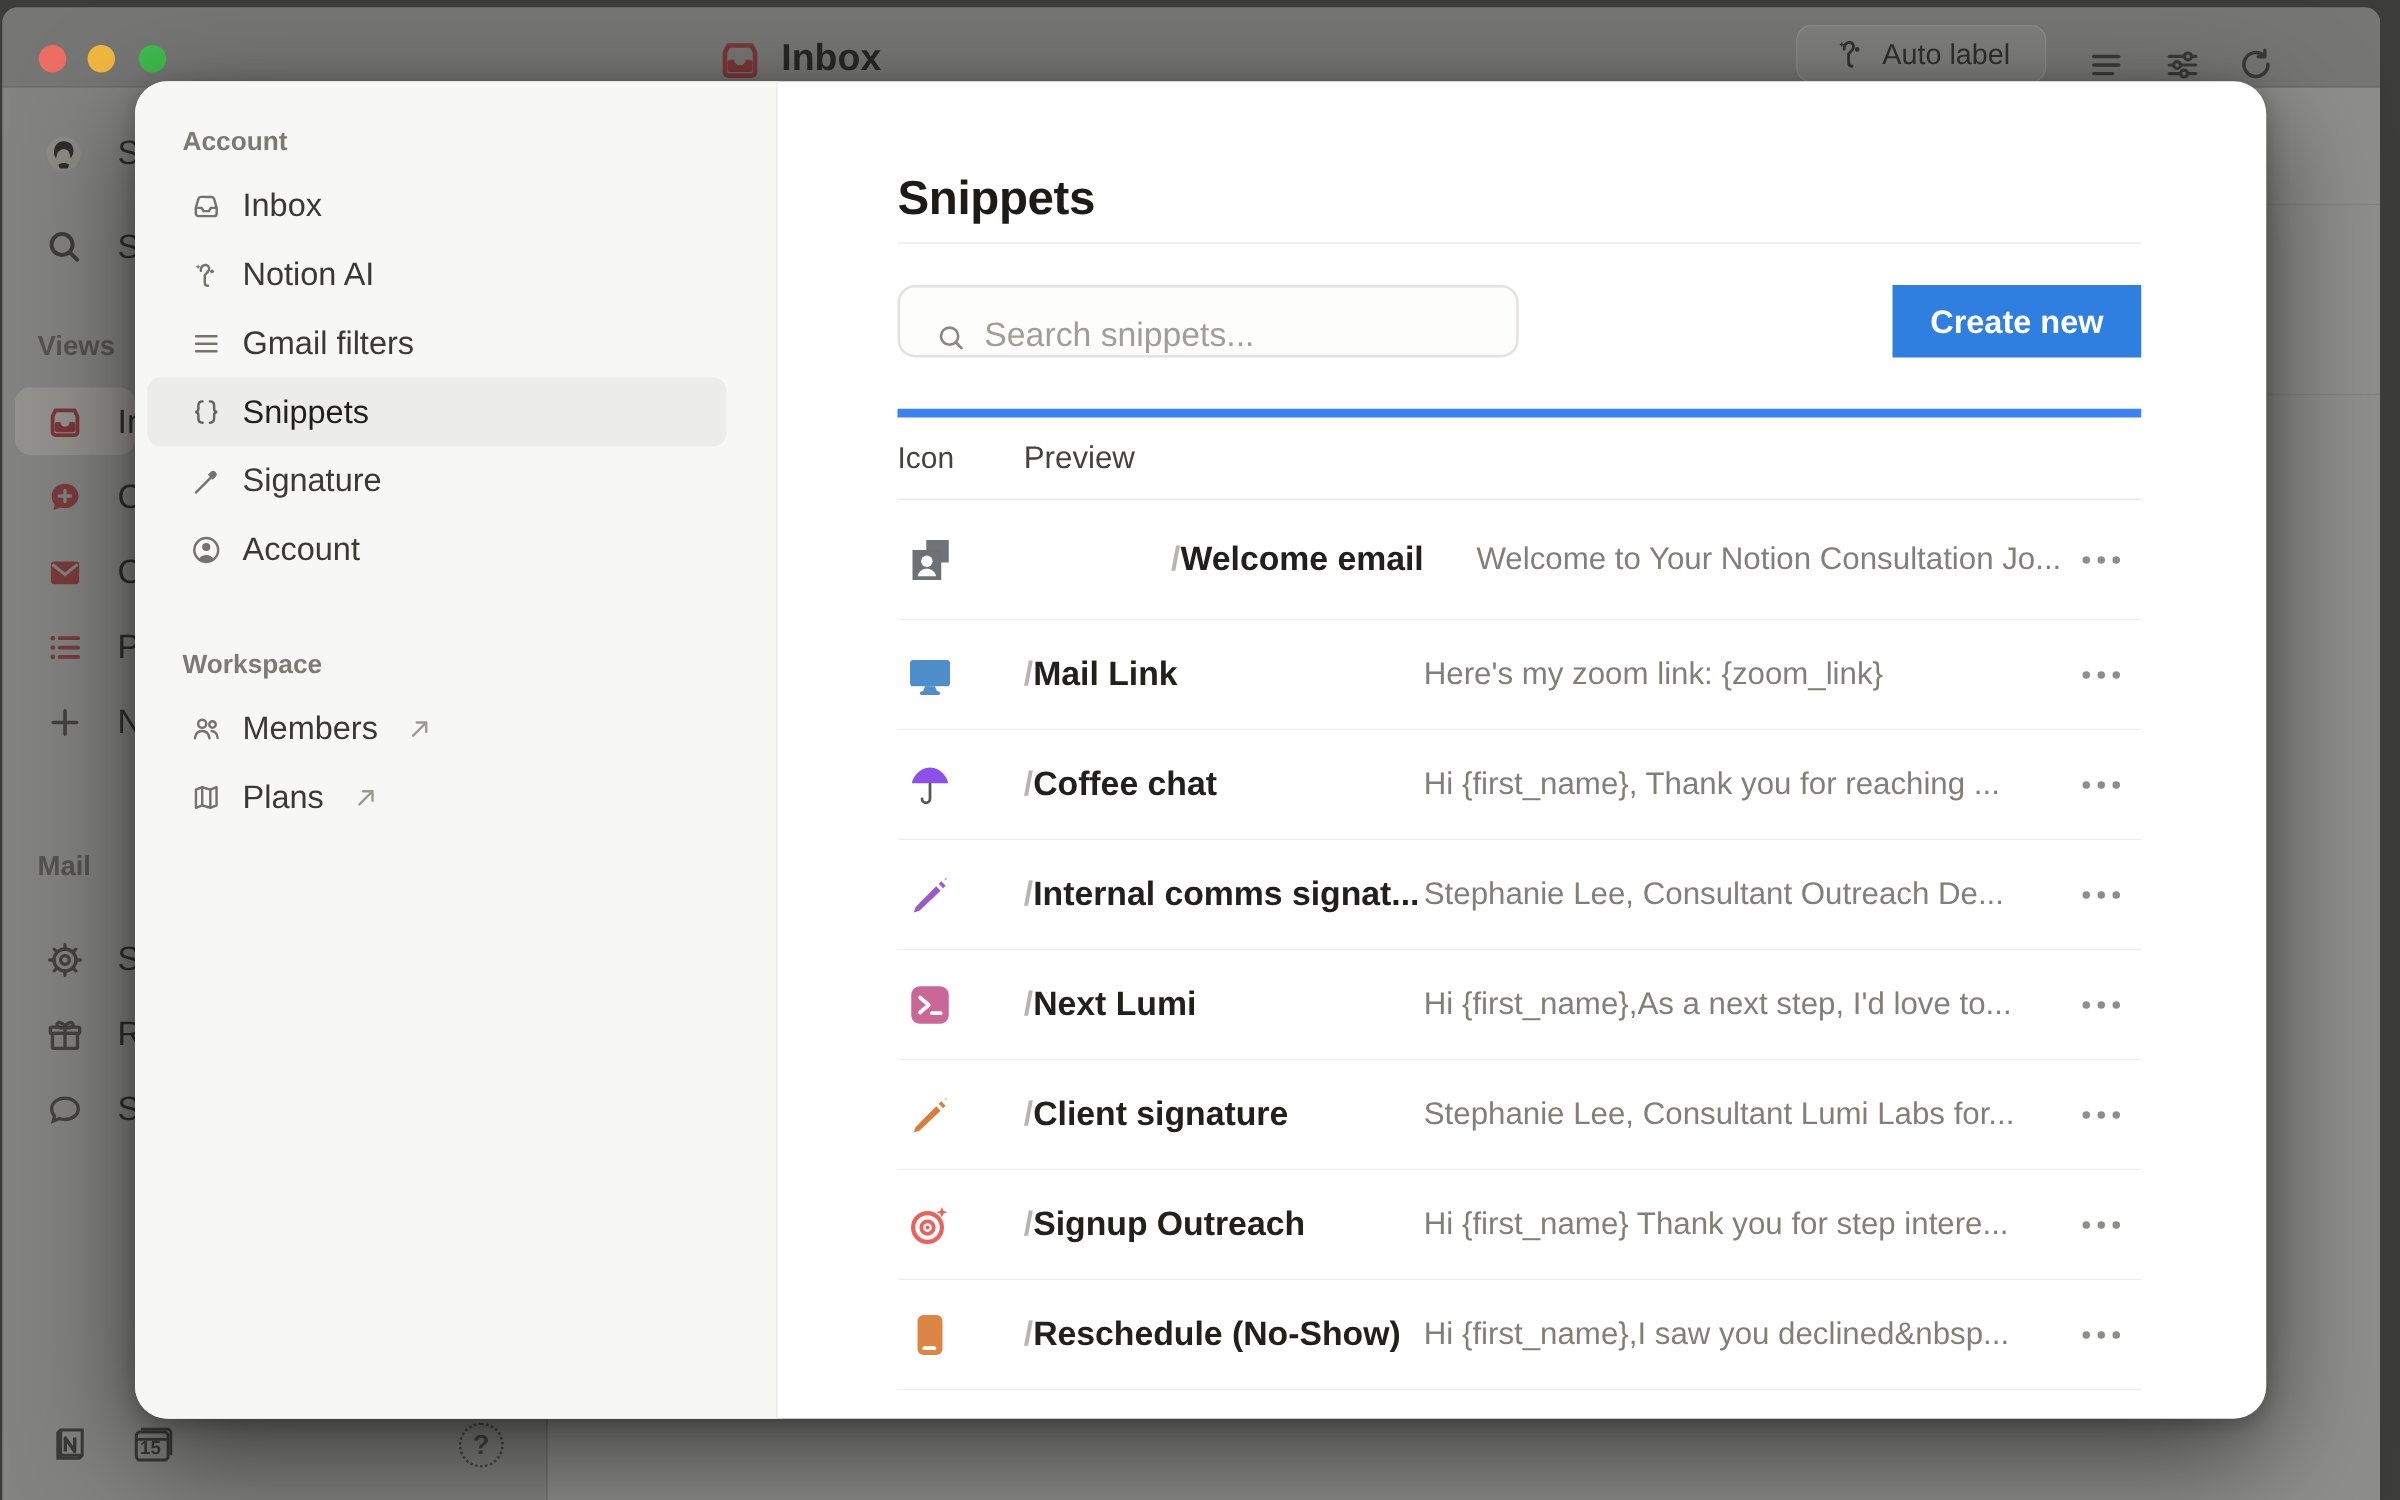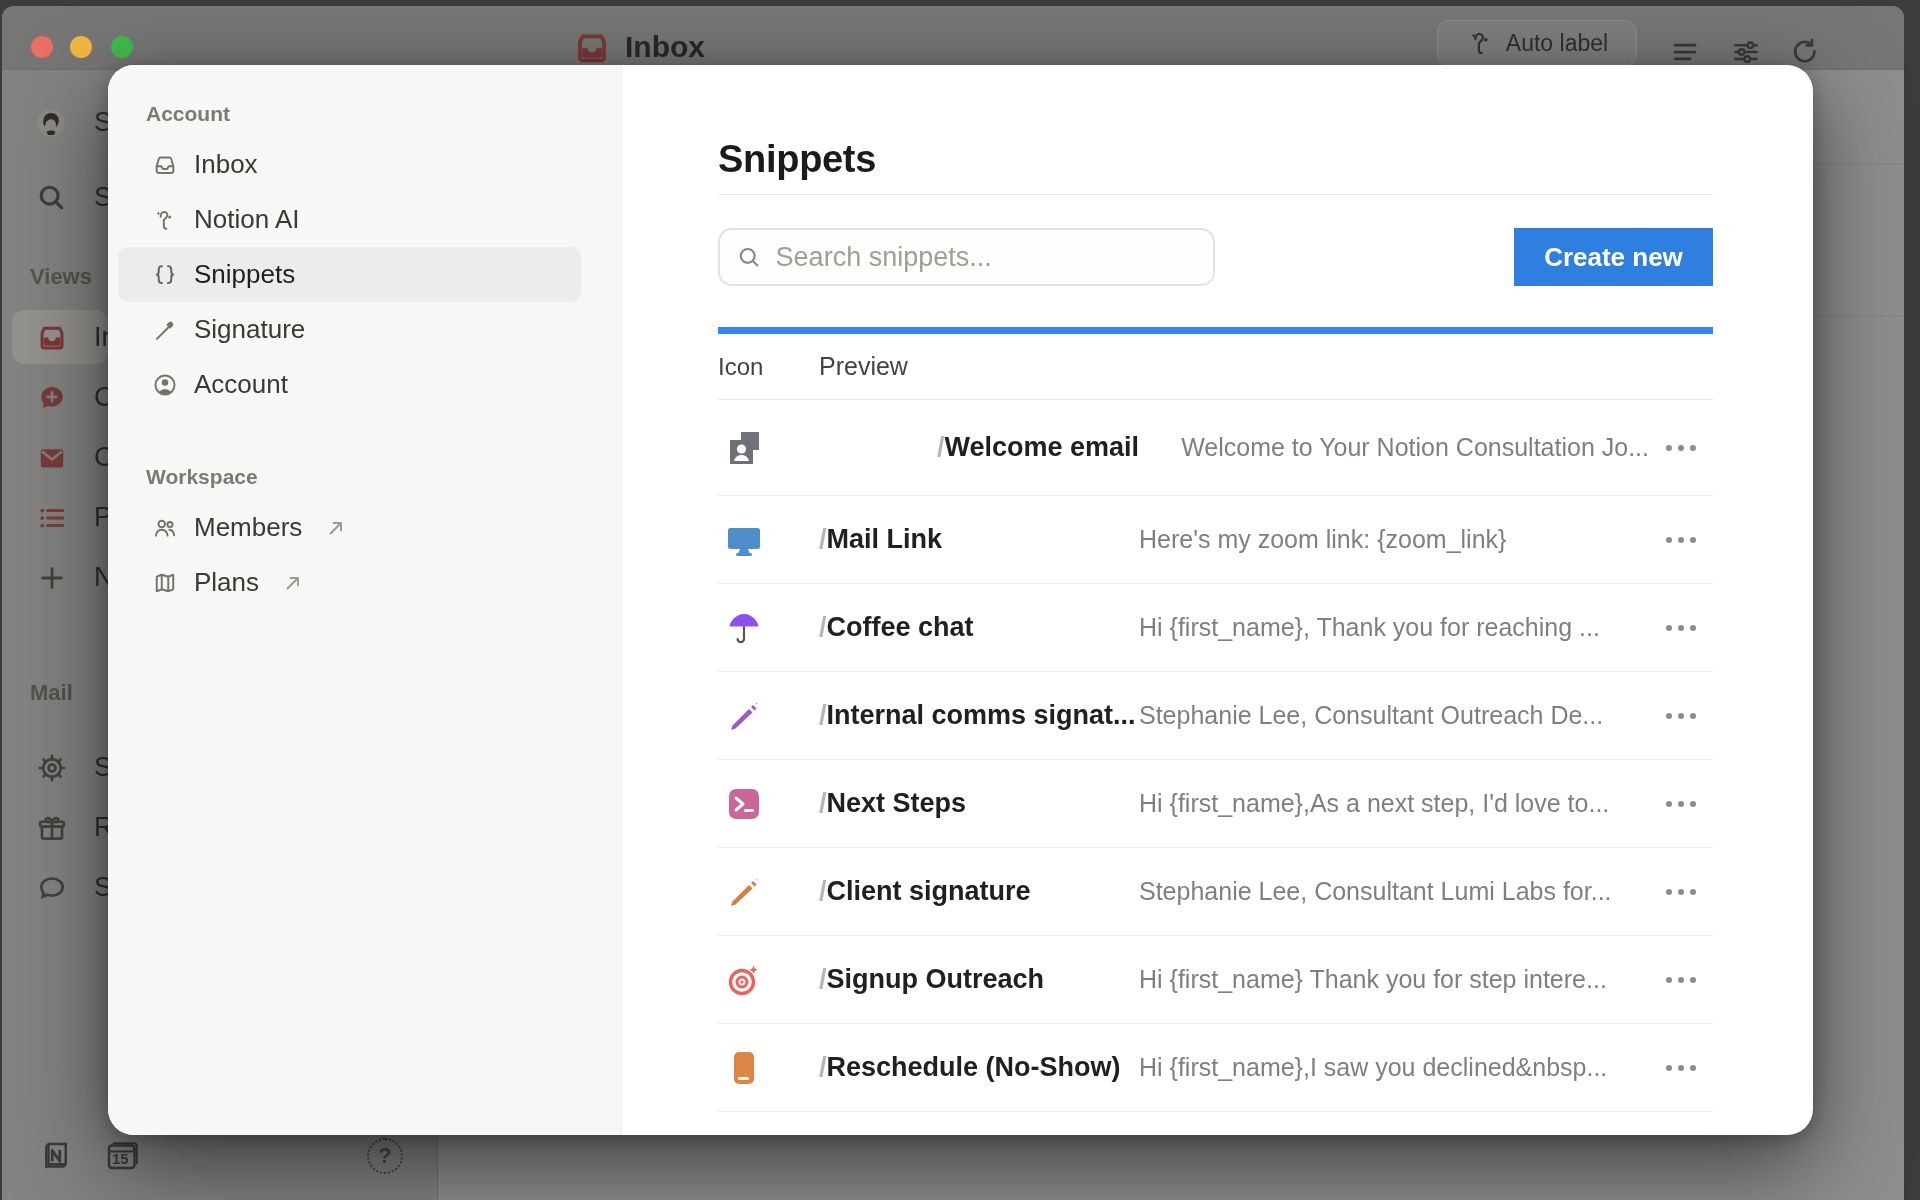--- a/index.html
+++ b/index.html
@@ -46,21 +46,21 @@
   .ws-gap { height:52px; }
   .ext { margin-left:6px; }
 
   #mcontent { position:absolute; left:514px; top:0; right:0; bottom:0;
     padding:0 100px 0 96px; }
   #page-title { margin-top:72px; font-size:38px; font-weight:700; color:#1c1b18;
     letter-spacing:-.3px; height:44px; line-height:44px; }
   #title-divider { margin-top:13px; height:1px; background:#e9e8e5; }
   #toolbar { margin-top:33px; height:58px; display:flex; align-items:center; }
   #search-box { width:497px; height:58px; border:2px solid #e3e2df; background:#fdfdfb;
-    border-radius:14px; display:flex; align-items:center; padding:0 16px; gap:14px; }
+    border-radius:14px; display:flex; align-items:flex-end; padding:0 28px; gap:14px; }
   #search-box input { border:none; outline:none; background:transparent; width:100%;
     font-size:27px; color:#37352f; font-family:inherit; }
   #search-box input::placeholder { color:#a09e99; }
   #create-btn { margin-left:auto; width:199px; height:58px; border:none; border-radius:0;
     background:#2e7fe0; color:#ffffff; font-size:26px; font-weight:600;
     font-family:inherit; cursor:pointer; }
   #table { margin-top:41px; border-top:7px solid #3b82f6; }
   .thead { height:66px; display:flex; align-items:center; border-bottom:1px solid #e9e8e5;
     font-size:24px; font-weight:500; color:#45433e; }
   .trow { height:88px; display:flex; align-items:center; border-bottom:1px solid #eeedea; }
@@ -246,20 +246,28 @@
 
     <div class="mitem">
       <svg class="micon" viewBox="0 0 24 24">
         <path d="M8 9c-.3-2.7 1.6-4.8 3.9-4.4 2.3.4 3 3.1 1.4 4.9l-2.4 2.6v5.4c0 1.7.9 2.5 2.3 2.5" fill="none" stroke="#75736e" stroke-width="1.8" stroke-linecap="round"></path>
         <circle cx="16.3" cy="9.3" r="1.4" fill="#75736e"></circle>
         <path d="M6 4l.5 1.4 1.4.5-1.4.5L6 7.8l-.5-1.4-1.4-.5 1.4-.5z" fill="#75736e"></path>
       </svg>
       <span class="lbl">Notion AI</span>
     </div>
 
+    <div class="mitem">
+      <svg class="micon" viewBox="0 0 24 24">
+        <g stroke="#75736e" stroke-width="1.9" stroke-linecap="round">
+          <path d="M4.5 6.5h15M4.5 12h15M4.5 17.5h15"></path>
+        </g>
+      </svg>
+      <span class="lbl">Gmail filters</span>
+    </div>
 
     <div class="mitem active">
       <svg class="micon" viewBox="0 0 24 24">
         <g fill="none" stroke="#65635e" stroke-width="1.8" stroke-linecap="round">
           <path d="M9.3 3.8c-2.1 0-3.1 1-3.1 3.1v2.3c0 1.5-.8 2.3-2.3 2.4 1.5.1 2.3.9 2.3 2.4v2.4c0 2.1 1 3.1 3.1 3.1"></path>
           <path d="M14.7 3.8c2.1 0 3.1 1 3.1 3.1v2.3c0 1.5.8 2.3 2.3 2.4-1.5.1-2.3.9-2.3 2.4v2.4c0 2.1-1 3.1-3.1 3.1"></path>
         </g>
       </svg>
       <span class="lbl">Snippets</span>
     </div>
@@ -412,21 +420,21 @@
       </div>
 
       <div class="trow">
         <div class="col-icon">
             <svg class="ric" viewBox="0 0 36 36">
           <rect x="3" y="3" width="30" height="30" rx="7" fill="#ca6798"></rect>
           <path d="M10 12l7 6-7 6" fill="none" stroke="#ffffff" stroke-width="3" stroke-linecap="round" stroke-linejoin="round"></path>
           <path d="M19.5 24.5h7" stroke="#ffffff" stroke-width="3" stroke-linecap="round"></path>
         </svg>
           </div>
-        <div class="col-short"><span class="slash">/</span><span>Next Steps</span></div>
+        <div class="col-short"><span class="slash">/</span><span>Next Lumi</span></div>
         <div class="col-prev">Hi {first_name},As a next step, I'd love to...</div>
         <div class="col-menu">
             <svg width="34" height="10" viewBox="0 0 34 10">
               <circle cx="5" cy="5" r="3" fill="#8f8d88"></circle>
               <circle cx="17" cy="5" r="3" fill="#8f8d88"></circle>
               <circle cx="29" cy="5" r="3" fill="#8f8d88"></circle>
             </svg>
           </div>
       </div>
 

